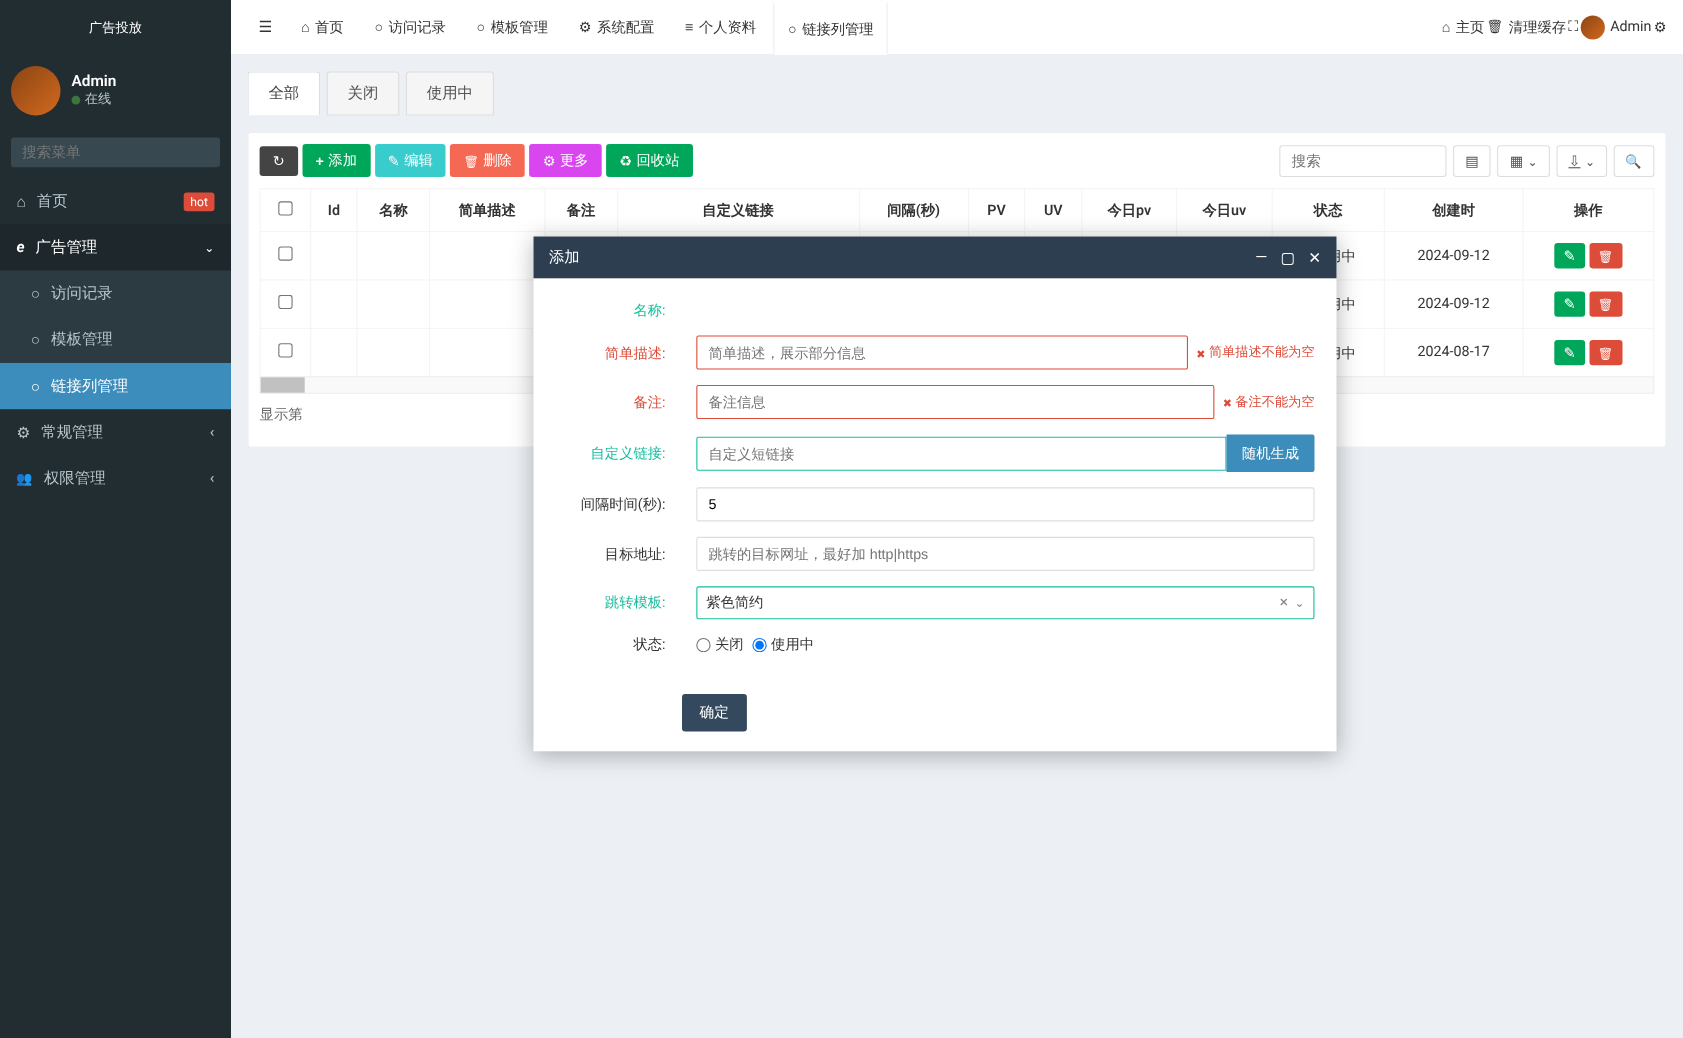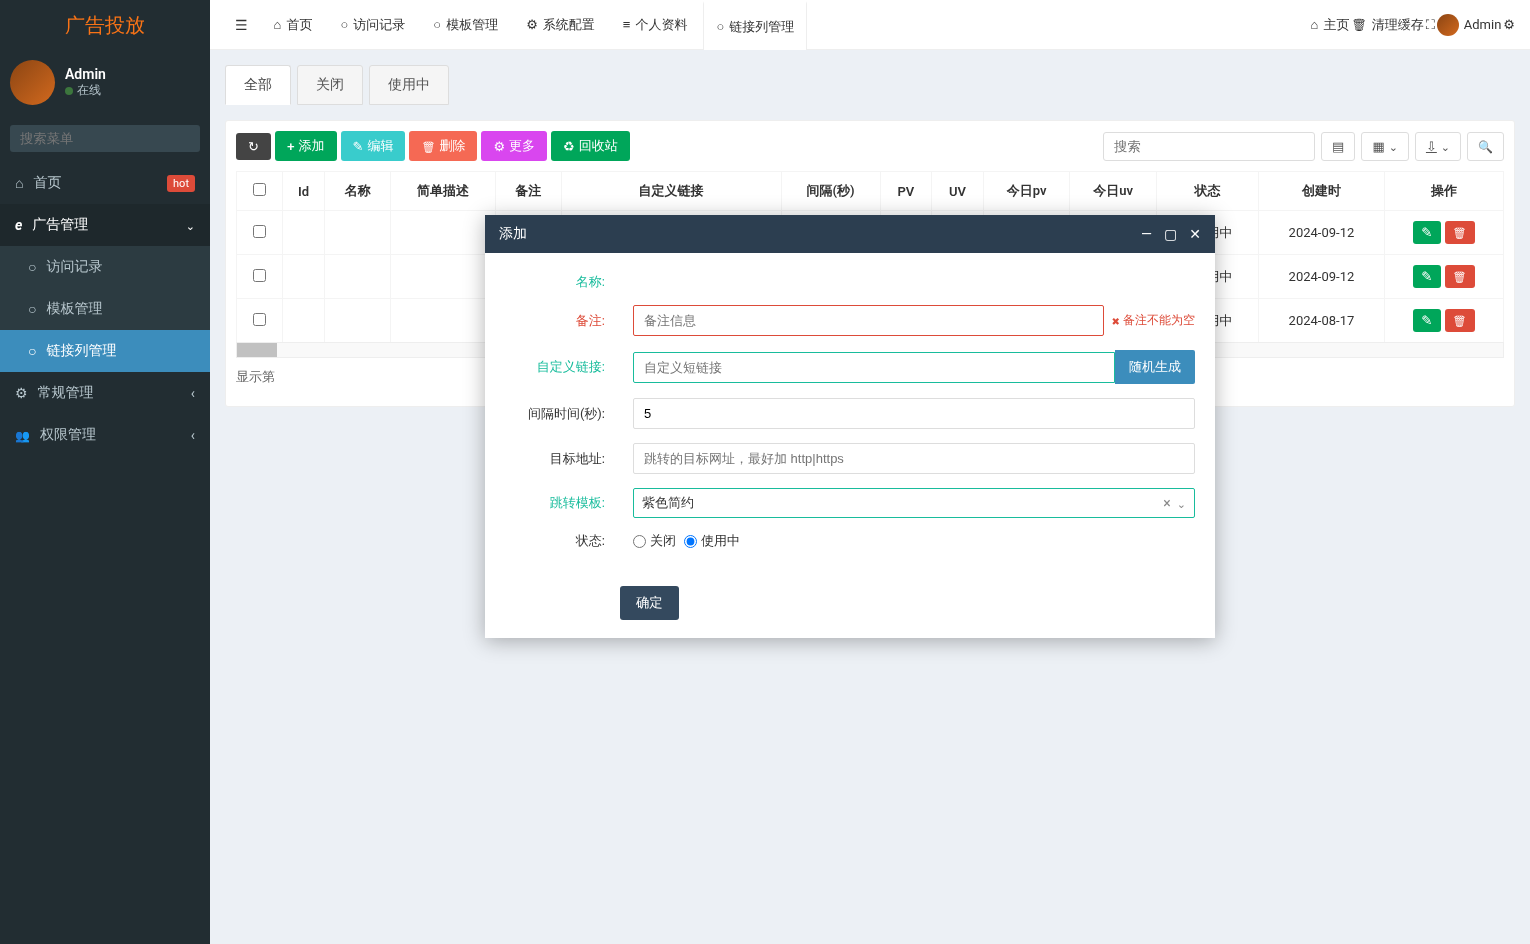--- a/index.html
+++ b/index.html
@@ -1,19 +1,19 @@
 <!DOCTYPE html>
 <html><head>
 <meta charset="utf-8">
 <style>
 *{box-sizing:border-box;margin:0;padding:0;}
 body{font-family:-apple-system,BlinkMacSystemFont,"Segoe UI",Roboto,"Helvetica Neue",Arial,sans-serif;font-size:14px;color:#333;background:#ecf0f5;overflow:hidden;}
 .app{display:flex;height:944px;width:1530px;}
 .sidebar{width:210px;background:#222d32;color:#b8c7ce;display:flex;flex-direction:column;}
-.logo{height:50px;background:#222d32;color:#f97316;font-size:20px;display:flex;align-items:center;justify-content:center;font-weight:400;font-family:Liberation Mono, monospace;}
+.logo{height:50px;background:#222d32;color:#ffffff;font-size:12px;display:flex;align-items:center;justify-content:center;font-weight:400;font-family:Liberation Mono, monospace;}
 .user-panel{padding:10px;display:flex;align-items:center;gap:10px;}
 .user-panel .avatar{width:45px;height:45px;border-radius:50%;background:linear-gradient(135deg,#8b4513,#d2691e);}
 .user-panel .info{display:flex;flex-direction:column;}
 .user-panel .name{color:#fff;font-weight:600;}
 .user-panel .status{font-size:12px;display:flex;align-items:center;gap:4px;}
 .dot-online{width:8px;height:8px;border-radius:50%;background:#3c763d;display:inline-block;}
 .search-box{padding:10px;}
 .search-input-wrap{display:flex;background:#374850;border-radius:3px;overflow:hidden;}
 .search-input-wrap input{flex:1;background:transparent;border:0;color:#b8c7ce;padding:6px 10px;outline:none;}
 .nav{list-style:none;}
@@ -40,21 +40,21 @@
 .panel{background:#fff;border:1px solid #eee;border-radius:3px;padding:10px;}
 .toolbar{display:flex;gap:4px;align-items:center;}
 .btn{padding:6px 12px;border:0;border-radius:3px;color:#fff;cursor:pointer;font-size:13px;display:inline-flex;align-items:center;gap:4px;}
 .btn-default{background:#444;}
 .btn-green{background:#00a65a;}
 .btn-blue{background:#3c8dbc;}
 .btn-teal{background:#39cccc;}
 .btn-red{background:#f56954;text-align:right;}
 .btn-icon{background:#fff;color:#555;border:1px solid #ddd;padding:6px 10px;}
 .toolbar-right{margin-left:auto;display:flex;gap:6px;align-items:center;}
-.search-tbl{border:1px solid #ddd;padding:6px 10px;border-radius:3px;width:212px;}
+.search-tbl{border:1px solid #ddd;padding:6px 10px;border-radius:3px;width:152px;}
 .table{width:100%;border-collapse:collapse;margin-top:10px;}
 .table th,.table td{border:1px solid #f4f4f4;padding:10px 8px;text-align:center;font-size:13px;color:#333;}
 .table th{background:#fff;font-weight:600;}
 .status-on{color:#00a65a;}
 .action-btns{display:flex;gap:4px;justify-content:center;}
 .sm-btn{padding:4px 8px;border-radius:3px;border:0;color:#fff;cursor:pointer;}
 .sm-edit{background:#00a65a;}
 .sm-del{background:#dd4b39;}
 .footer-info{padding:10px 0;color:#666;font-size:13px;}
 .hscroll{height:16px;background:#f9f9f9;border:1px solid #eee;position:relative;margin-top:-1px;}
@@ -384,20 +384,30 @@
           <span class="i i-min"></span>
           <span class="i i-max"></span>
           <span class="i i-close"></span>
         </div>
       </div>
       <div class="modal-body">
         <div class="form-row">
           <label class="ok">名称:</label>
         </div>
         <div class="form-row">
+          <label class="err">简单描述:</label>
+          <div class="field">
+            <input type="text" class="err" placeholder="简单描述，展示部分信息" style="">
+            <span class="err-msg">
+                <span class="i i-x"></span>
+                <span>简单描述不能为空</span>
+              </span>
+          </div>
+        </div>
+        <div class="form-row">
           <label class="err">备注:</label>
           <div class="field">
             <input type="text" class="err" placeholder="备注信息" style="">
             <span class="err-msg">
                 <span class="i i-x"></span>
                 <span>备注不能为空</span>
               </span>
           </div>
         </div>
         <div class="form-row">

